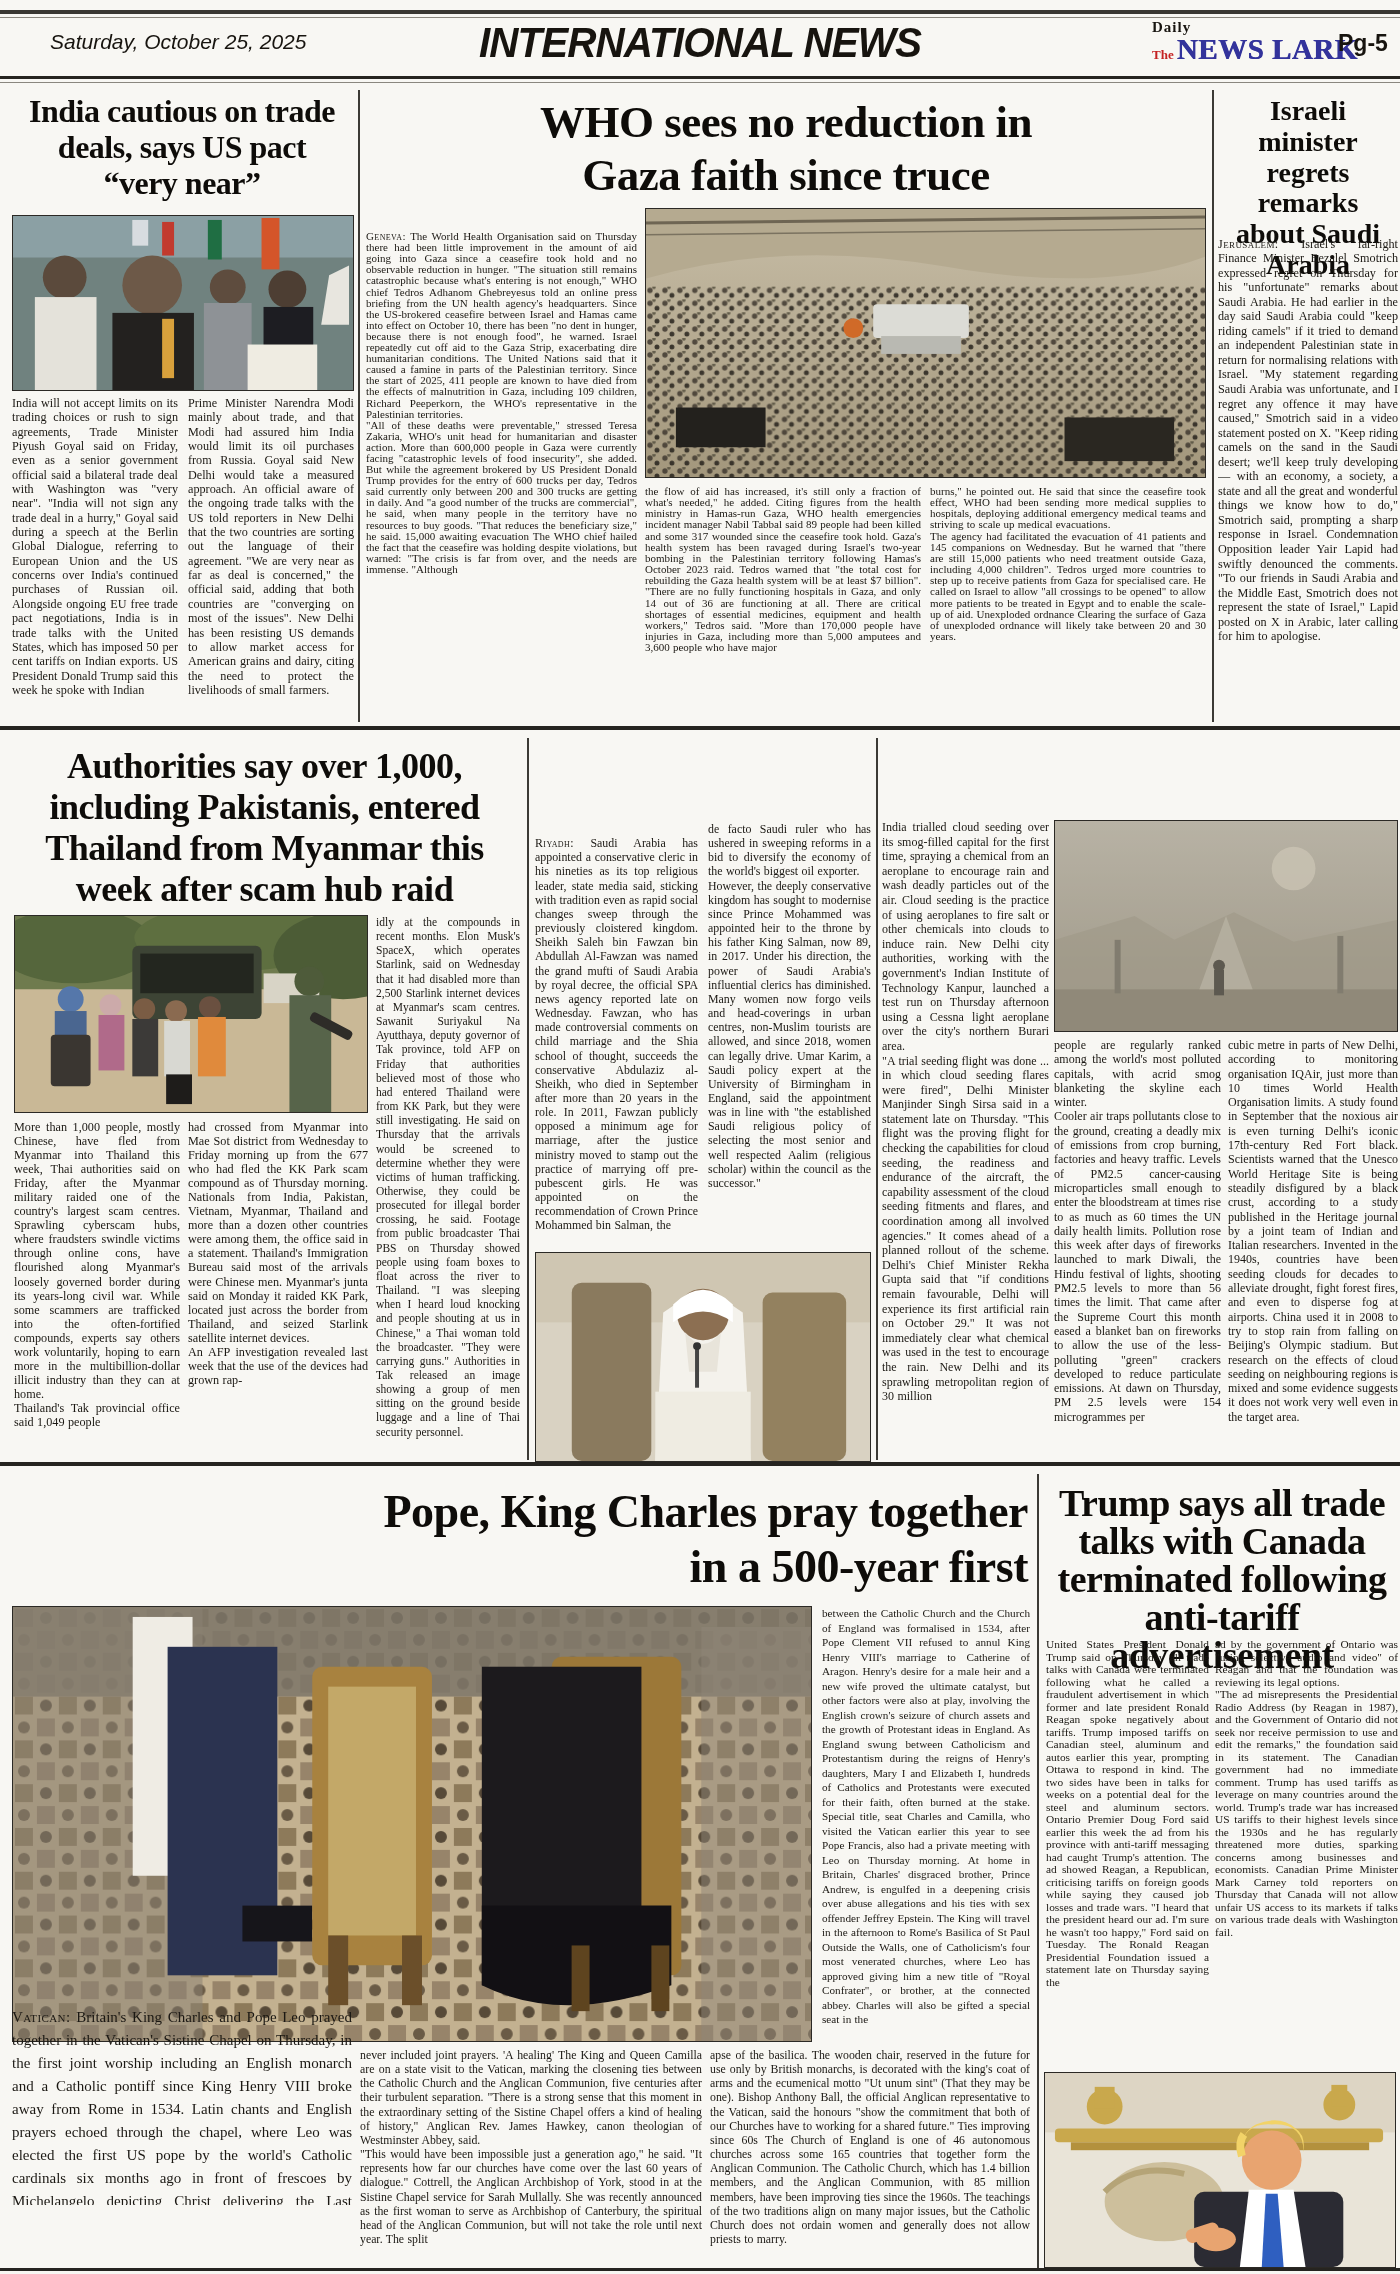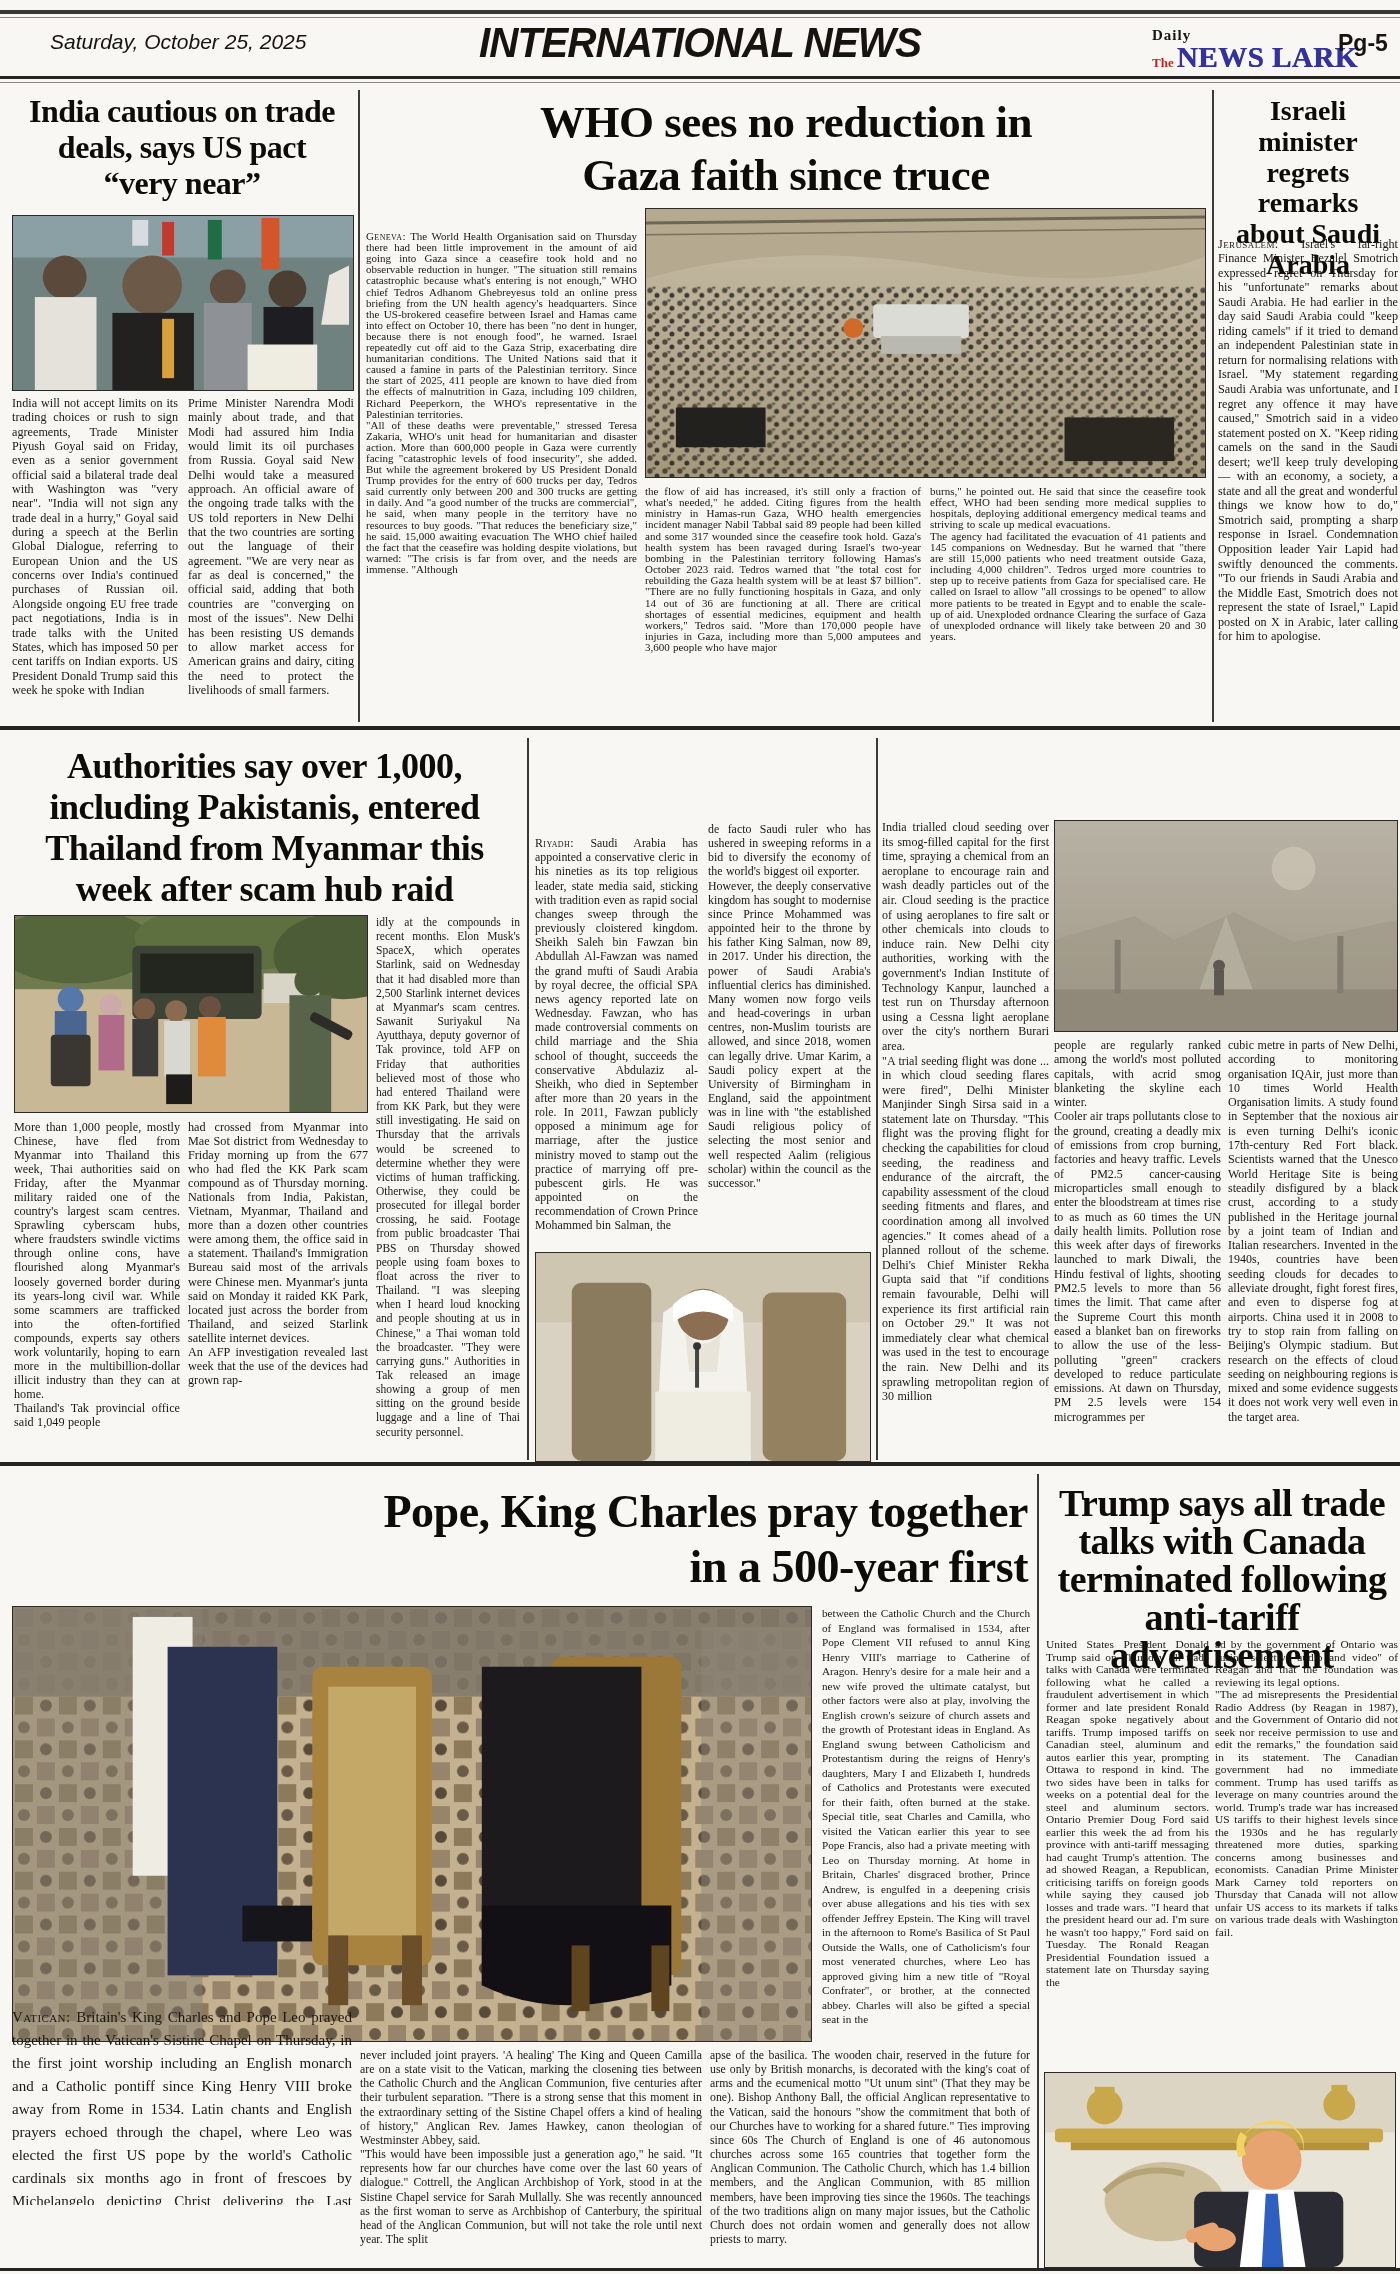--- a/index.html
+++ b/index.html
@@ -38,21 +38,21 @@
 <body>
 
 <div id="page">
 
   <div class="abs rule" style="left:0;top:10px;width:1400px;height:4px;background:#3a3833;"></div>
   <div class="abs rule" style="left:0;top:17px;width:1400px;height:1px;background:#8a877f;"></div>
 
   <div class="abs hdr-date" style="left:50px;top:30px;">Saturday, October 25, 2025</div>
   <div class="abs hdr-title" style="left:330px;top:18px;width:740px;">INTERNATIONAL NEWS</div>
 
-  <div class="abs mast" style="left:1152px;top:28px;">
+  <div class="abs mast" style="left:1152px;top:20px;">
     <div class="daily">Daily</div>
     <div style="white-space:nowrap;text-align:center;">
       <span class="the">The</span><span class="name">NEWS LARK</span>
     </div>
   </div>
   <div class="abs pg" style="left:1338px;top:30px;">Pg-5</div>
 
   <div class="abs rule" style="left:0;top:76px;width:1400px;height:3px;"></div>
   <div class="abs rule" style="left:0;top:82px;width:1400px;height:1px;background:#8a877f;"></div>
 

